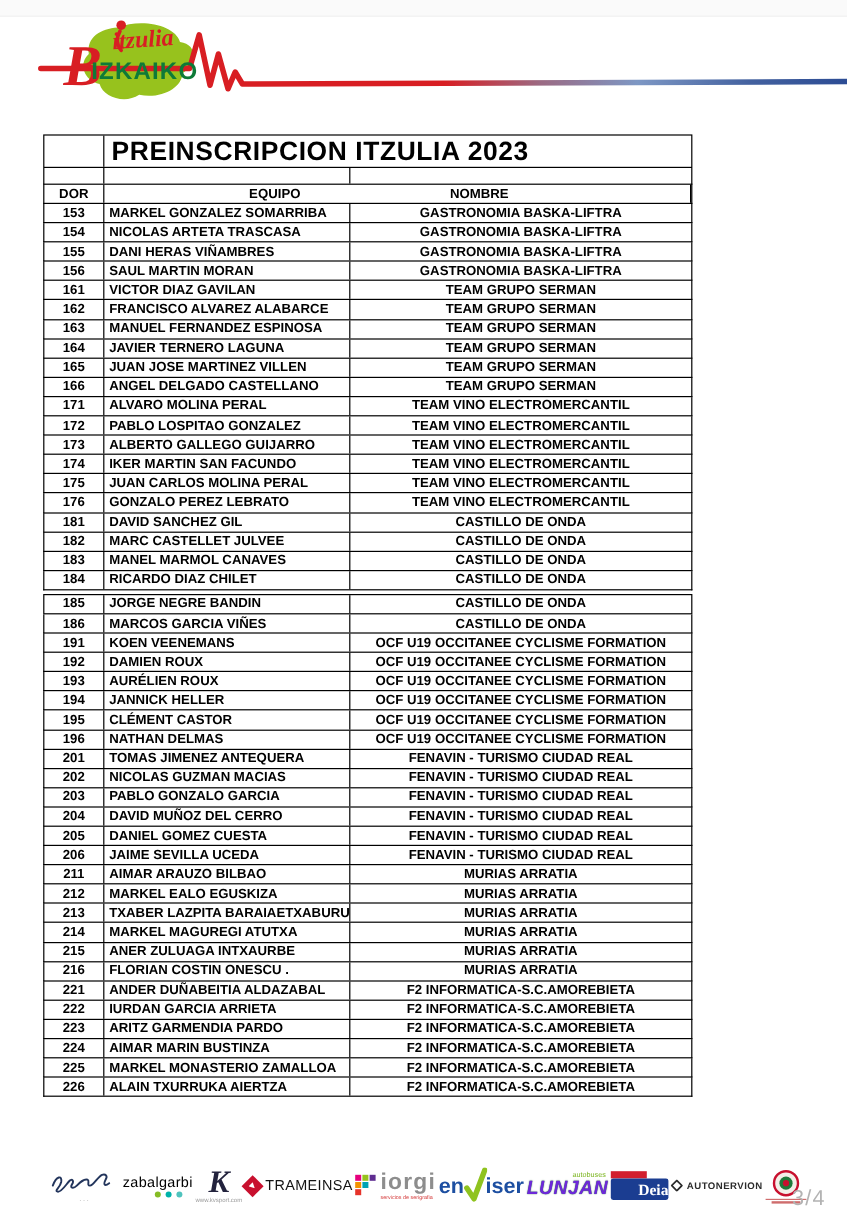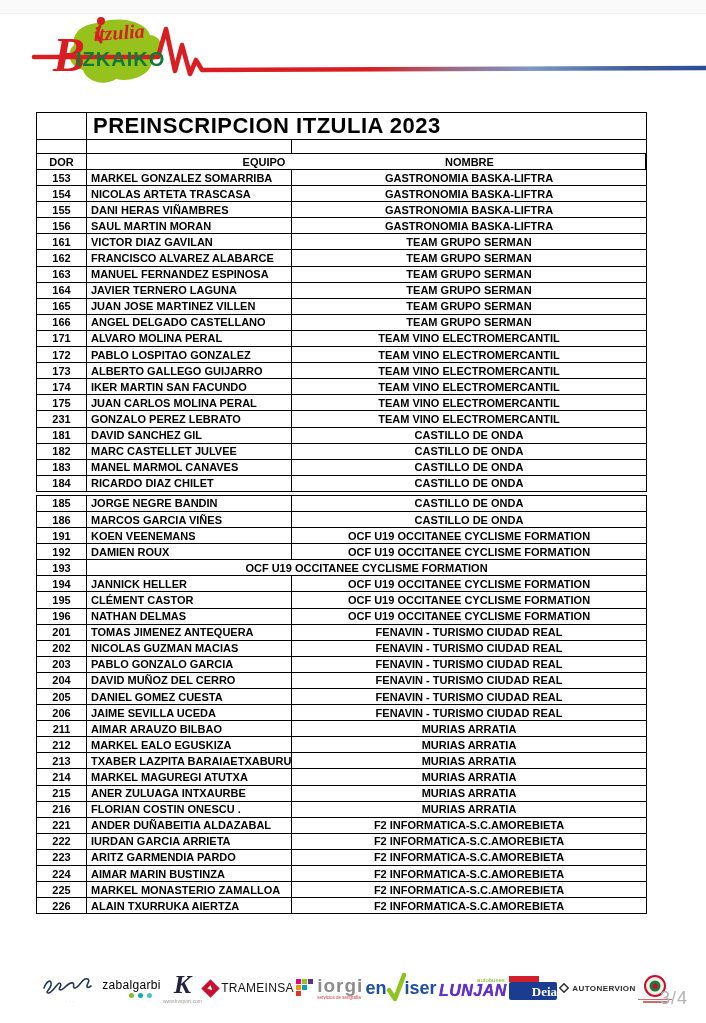--- a/index.html
+++ b/index.html
@@ -4,21 +4,21 @@
 <style>
   html,body{margin:0;padding:0;}
   body{
     width:706px;height:1023px;position:relative;background:#ffffff;
     font-family:"Liberation Sans",sans-serif;overflow:hidden;
   }
   .topbar{position:absolute;top:0;left:0;width:706px;height:13px;background:#fafafa;border-bottom:1px solid #f1f1f1;}
   .header-art{position:absolute;top:13px;left:0;width:706px;height:95px;}
 
   
-  .pretable{position:absolute;left:36px;top:112px;width:611px;font-weight:bold;color:#000;}
+  .pretable{position:absolute;left:36px;top:112px;width:541px;font-weight:bold;color:#000;}
   .trow{display:flex;align-items:center;height:15.1px;border-bottom:1px solid #000;border-left:1px solid #000;border-right:1px solid #000;font-size:11px;}
   .trow.bt{border-top:1px solid #000;}
   .trow-title{height:26px;}
   .trow-empty{height:13px;}
   .trow-head{height:15px;}
   .cell{height:100%;display:flex;align-items:center;box-sizing:border-box;overflow:hidden;white-space:nowrap;}
   .c-dor{width:50px;justify-content:center;border-right:1px solid #000;flex:none;}
   .c-nombre{width:205px;padding-left:4px;border-right:1px solid #000;flex:none;}
   .c-equipo{flex:1;justify-content:center;}
   .c-title{flex:1;padding-left:6px;font-size:22px;letter-spacing:.5px;align-items:center;}
@@ -174,21 +174,21 @@
         <div class="cell c-dor">174</div>
         <div class="cell c-nombre">IKER MARTIN SAN FACUNDO</div>
         <div class="cell c-equipo">TEAM VINO ELECTROMERCANTIL</div>
       </div>
       <div class="trow">
         <div class="cell c-dor">175</div>
         <div class="cell c-nombre">JUAN CARLOS MOLINA PERAL</div>
         <div class="cell c-equipo">TEAM VINO ELECTROMERCANTIL</div>
       </div>
       <div class="trow">
-        <div class="cell c-dor">231</div>
+        <div class="cell c-dor">176</div>
         <div class="cell c-nombre">GONZALO PEREZ LEBRATO</div>
         <div class="cell c-equipo">TEAM VINO ELECTROMERCANTIL</div>
       </div>
       <div class="trow">
         <div class="cell c-dor">181</div>
         <div class="cell c-nombre">DAVID SANCHEZ GIL</div>
         <div class="cell c-equipo">CASTILLO DE ONDA</div>
       </div>
       <div class="trow">
         <div class="cell c-dor">182</div>
@@ -221,20 +221,21 @@
         <div class="cell c-nombre">KOEN VEENEMANS</div>
         <div class="cell c-equipo">OCF U19 OCCITANEE CYCLISME FORMATION</div>
       </div>
       <div class="trow">
         <div class="cell c-dor">192</div>
         <div class="cell c-nombre">DAMIEN ROUX</div>
         <div class="cell c-equipo">OCF U19 OCCITANEE CYCLISME FORMATION</div>
       </div>
       <div class="trow">
         <div class="cell c-dor">193</div>
+        <div class="cell c-nombre">AURÉLIEN ROUX</div>
         <div class="cell c-equipo">OCF U19 OCCITANEE CYCLISME FORMATION</div>
       </div>
       <div class="trow">
         <div class="cell c-dor">194</div>
         <div class="cell c-nombre">JANNICK HELLER</div>
         <div class="cell c-equipo">OCF U19 OCCITANEE CYCLISME FORMATION</div>
       </div>
       <div class="trow">
         <div class="cell c-dor">195</div>
         <div class="cell c-nombre">CLÉMENT CASTOR</div>

